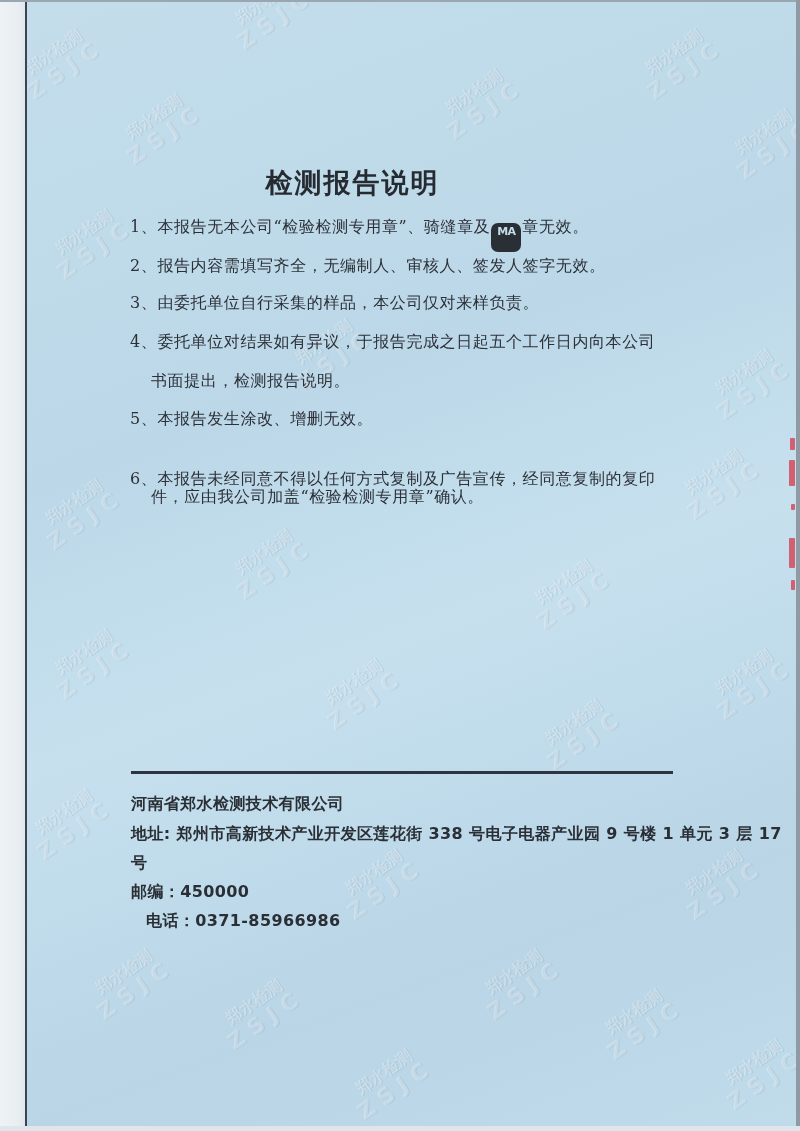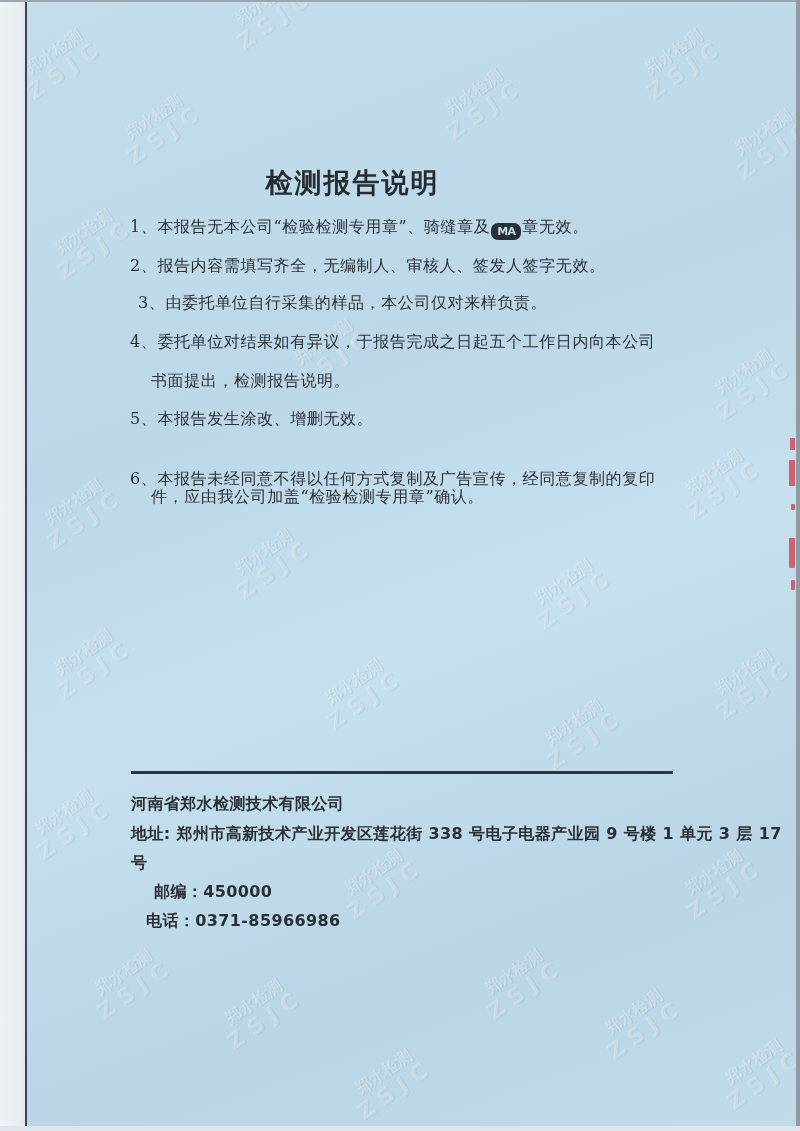--- a/index.html
+++ b/index.html
@@ -51,21 +51,21 @@
       letter-spacing: 2px; color: #262b31;
       font-family: "DejaVu Sans", sans-serif;
     }
     .item {
       position: absolute; left: 103px; font-size: 16px; line-height: 20px;
       color: #2c3138; white-space: nowrap; letter-spacing: 0.6px;
     }
     .item.cont { left: 124px; }
     .cma-icon {
       display: inline-block; vertical-align: -3px;
-      width: 30px; height: 17px; border: 2px solid #2a2f36; border-radius: 7px;
+      width: 30px; height: 29px; border: 2px solid #2a2f36; border-radius: 7px;
       background: #2a2f36; color: #c3ddeb; font-size: 11px; font-weight: bold;
       line-height: 13px; text-align: center; font-family: "DejaVu Sans", sans-serif;
       letter-spacing: -0.5px; margin: 0 1px;
     }
     .footer-rule {
       position: absolute; left: 104px; top: 769px; width: 542px; height: 3px;
       background: #2d3640;
     }
     .footer-line {
       position: absolute; left: 104px; font-size: 16px; font-weight: bold;
@@ -112,40 +112,40 @@
   <div class="wm" style="left:690px;top:1050px;"><span>郑水检测</span><span class="en">ZSJC</span></div>
 
   <div class="title">检测报告说明</div>
 
   <div class="item" style="top:215px;">
     <span>1、</span><span>本报告无本公司“检验检测专用章”、骑缝章及</span><span class="cma-icon">MA</span><span>章无效。</span>
   </div>
   <div class="item" style="top:254px;">
     <span>2、</span><span>报告内容需填写齐全，无编制人、审核人、签发人签字无效。</span>
   </div>
-  <div class="item" style="top:291px;margin-left:8px;">
+  <div class="item" style="top:291px;">
     <span>3、</span><span>由委托单位自行采集的样品，本公司仅对来样负责。</span>
   </div>
   <div class="item" style="top:330px;text-align:right;">
     <span>4、</span><span>委托单位对结果如有异议，于报告完成之日起五个工作日内向本公司</span>
   </div>
   <div class="item cont" style="top:369px;">书面提出，检测报告说明。</div>
   <div class="item" style="top:407px;">
     <span>5、</span><span>本报告发生涂改、增删无效。</span>
   </div>
   <div class="item" style="top:447px;margin-top:20px;">
     <span>6、</span><span>本报告未经同意不得以任何方式复制及广告宣传，经同意复制的复印</span>
   </div>
   <div class="item cont" style="top:485px;">件，应由我公司加盖“检验检测专用章”确认。</div>
 
   <div class="footer-rule" style="left:104px;top:769px;"></div>
   <div class="footer-line" style="top:792px;">河南省郑水检测技术有限公司</div>
   <div class="footer-line" style="top:822px;">地址: 郑州市高新技术产业开发区莲花街 338 号电子电器产业园 9 号楼 1 单元 3 层 17</div>
   <div class="footer-line" style="top:851px;">号</div>
-  <div class="footer-line" style="top:880px;margin-left:23px;">邮编：450000</div>
+  <div class="footer-line" style="top:880px;">邮编：450000</div>
   <div class="footer-line" style="top:909px;padding-left:15px;">电话：0371-85966986</div>
 
   <div class="seal-frag" style="left:763px;top:436px;width:5px;height:12px;"></div>
   <div class="seal-frag" style="left:762px;top:458px;width:6px;height:26px;"></div>
   <div class="seal-frag" style="left:764px;top:502px;width:4px;height:6px;"></div>
   <div class="seal-frag" style="left:762px;top:536px;width:6px;height:30px;"></div>
   <div class="seal-frag" style="left:764px;top:578px;width:4px;height:10px;"></div>
 </div>
 
 <div class="top-edge"></div>

